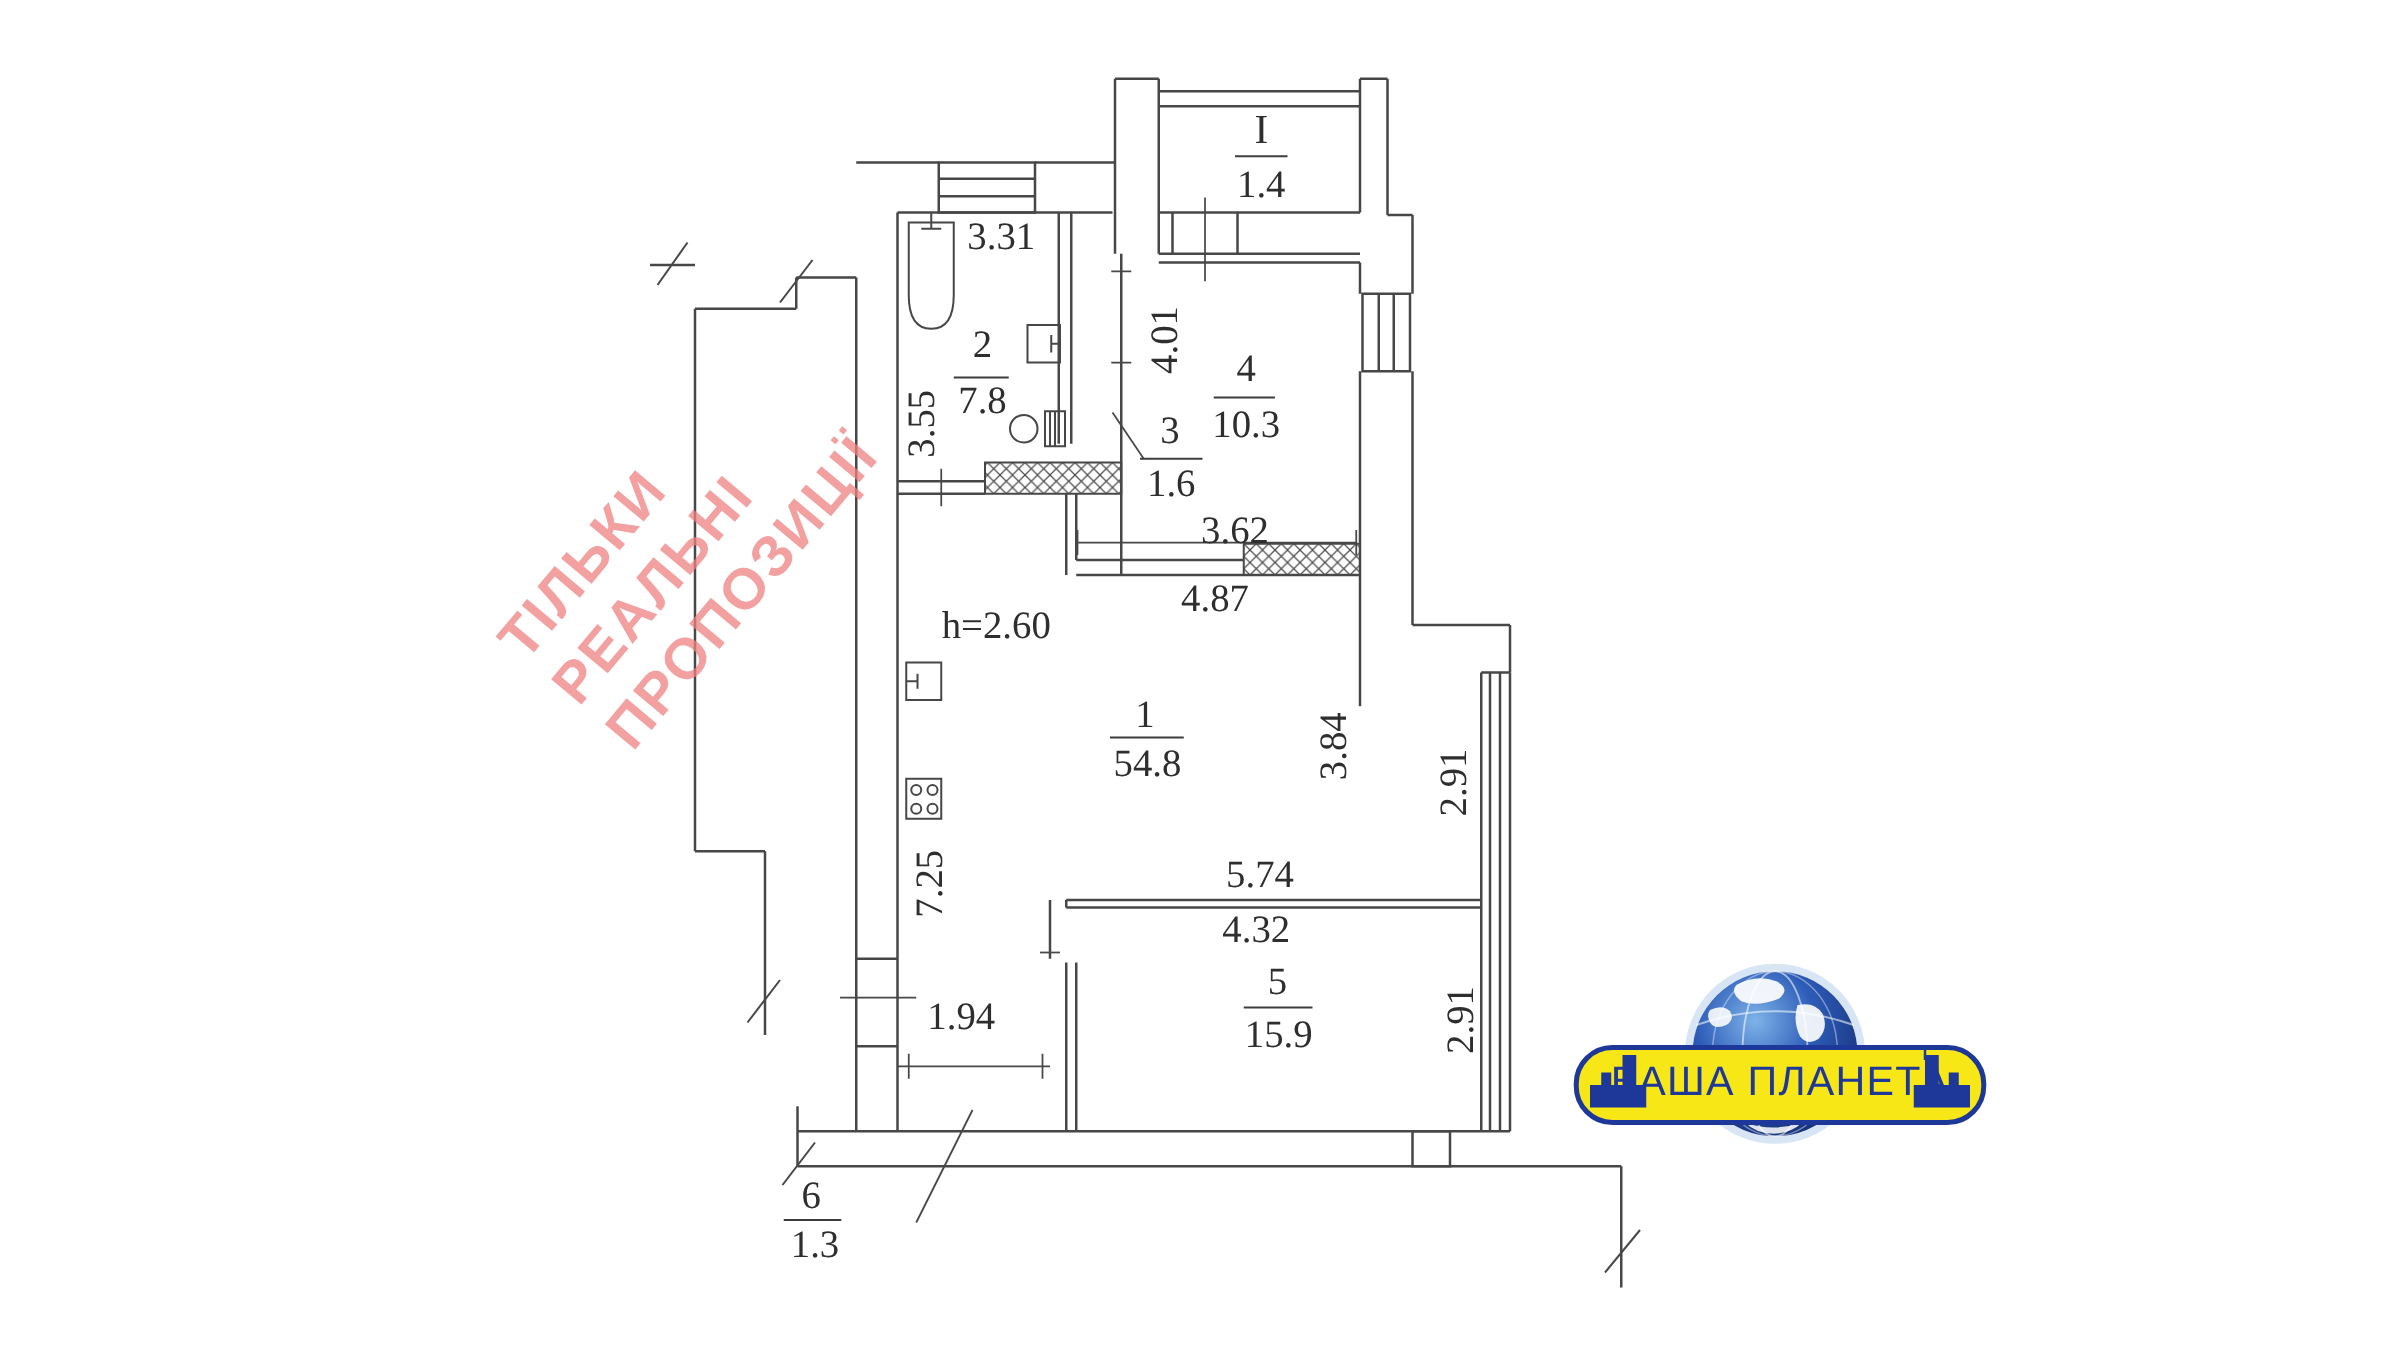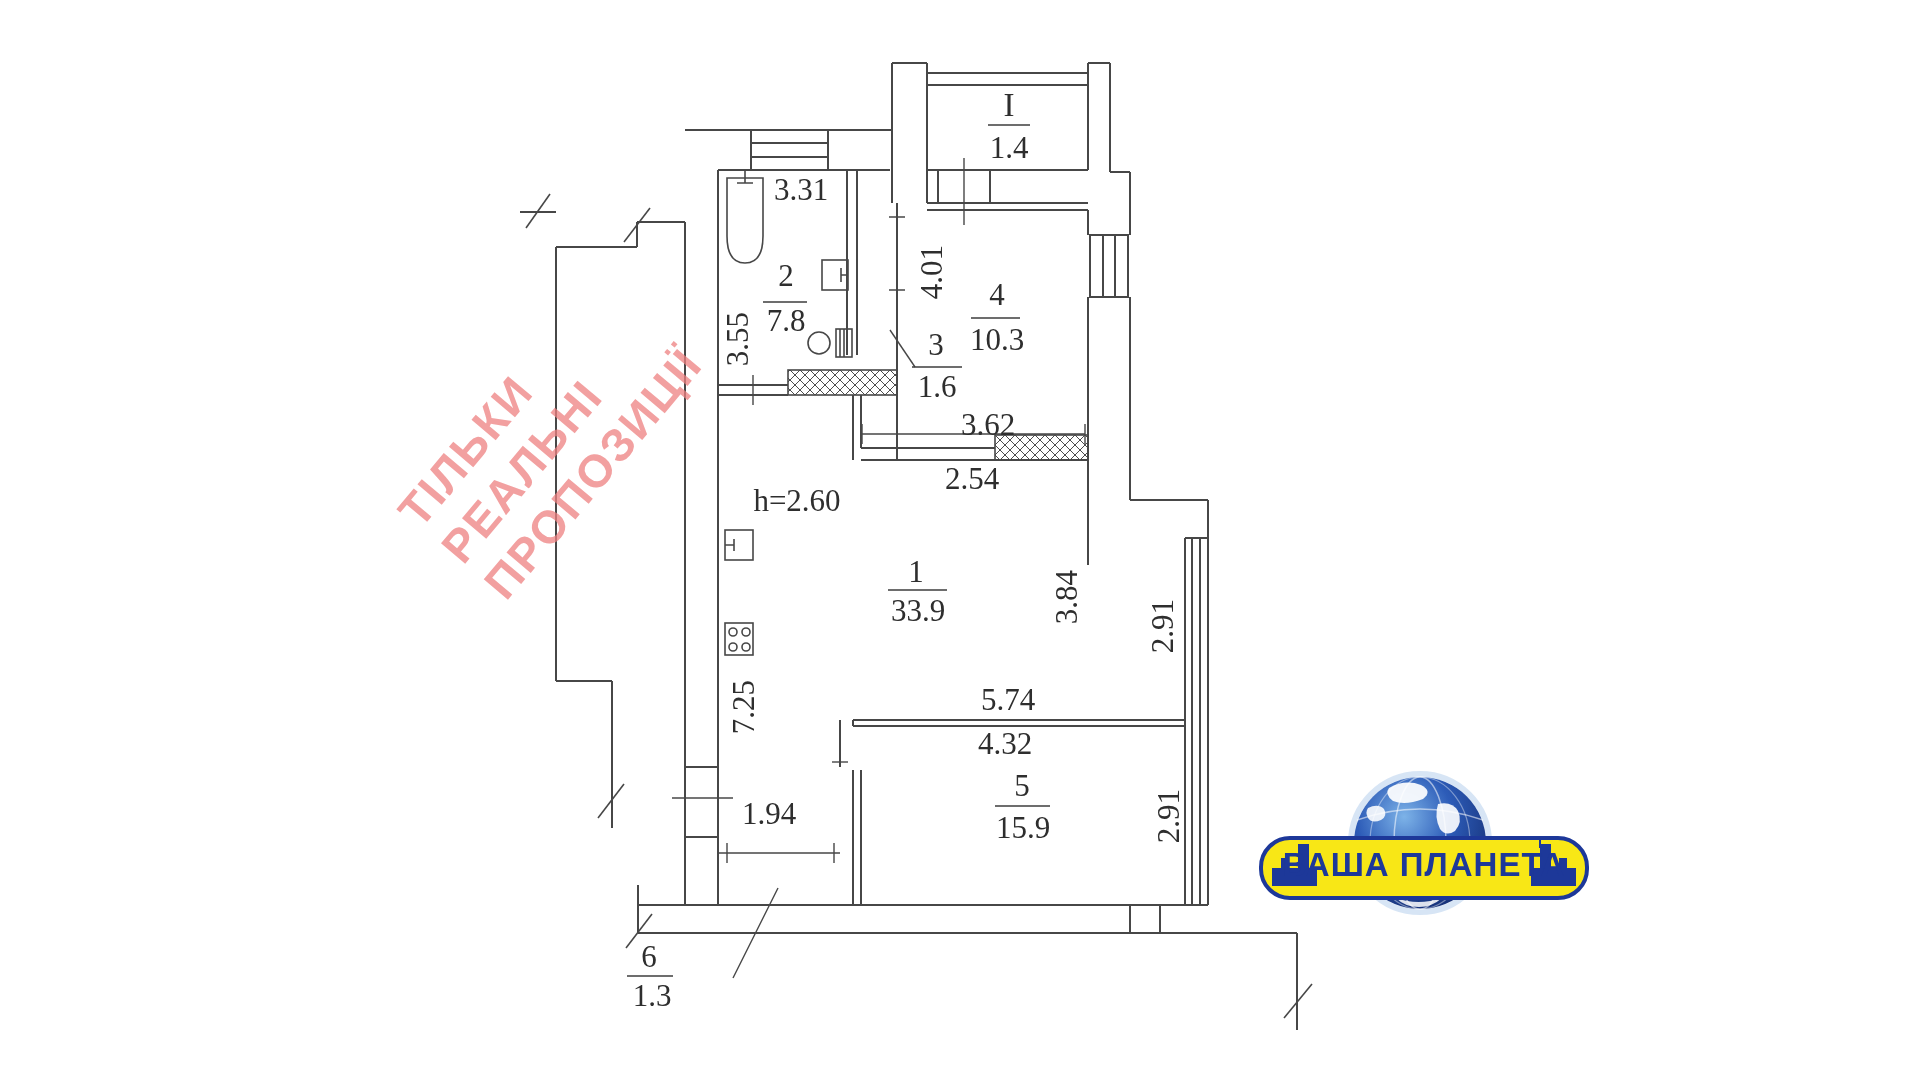--- a/index.html
+++ b/index.html
@@ -10,21 +10,21 @@
        white-space:nowrap;line-height:1;}
   .lbl.vert{transform:translate(-50%,-50%) rotate(-90deg);}
   .lbl.roman{font-size:33px;}
   #watermark{position:absolute;left:385px;top:330px;width:370px;
              transform:rotate(-50deg);transform-origin:50% 50%;
              font-family:"Liberation Sans", sans-serif;font-weight:bold;
              font-size:46px;line-height:1.22;letter-spacing:2px;text-align:left;
              opacity:0.75;}
   #logo{position:absolute;left:1256px;top:770px;width:336px;height:152px;}
   #logo-text{position:absolute;left:6px;top:76px;width:324px;text-align:center;
-             font-family:"Liberation Sans", sans-serif;font-weight:bold;
+             font-family:"Liberation Sans", sans-serif;font-weight:normal;
              font-size:33px;letter-spacing:1px;}
 </style>
 </head>
 <body>
 
 <div id="stage">
 
   <svg id="plan-svg" width="1920" height="1080" viewBox="0 0 1920 1080">
     <defs>
       <pattern id="xhatch" width="10" height="10" patternUnits="userSpaceOnUse">
@@ -146,26 +146,26 @@
   <div class="lbl" style="left:786px;top:275px">2</div>
   <div class="lbl" style="left:786px;top:320px">7.8</div>
 
   <div class="lbl" style="left:997px;top:294px">4</div>
   <div class="lbl" style="left:997px;top:339px">10.3</div>
 
   <div class="lbl" style="left:936px;top:344px">3</div>
   <div class="lbl" style="left:937px;top:386px">1.6</div>
 
   <div class="lbl" style="left:988px;top:424px">3.62</div>
-  <div class="lbl" style="left:972px;top:478px">2.54</div>
+  <div class="lbl" style="left:972px;top:478px">4.87</div>
 
   <div class="lbl" style="left:797px;top:500px">h=2.60</div>
 
   <div class="lbl" style="left:916px;top:571px">1</div>
-  <div class="lbl" style="left:918px;top:610px">33.9</div>
+  <div class="lbl" style="left:918px;top:610px">54.8</div>
 
   <div class="lbl vert" style="left:1066px;top:597px">3.84</div>
   <div class="lbl vert" style="left:1162px;top:626px">2.91</div>
 
   <div class="lbl" style="left:1008px;top:699px">5.74</div>
   <div class="lbl" style="left:1005px;top:743px">4.32</div>
 
   <div class="lbl" style="left:1022px;top:785px">5</div>
   <div class="lbl" style="left:1023px;top:827px">15.9</div>
 

